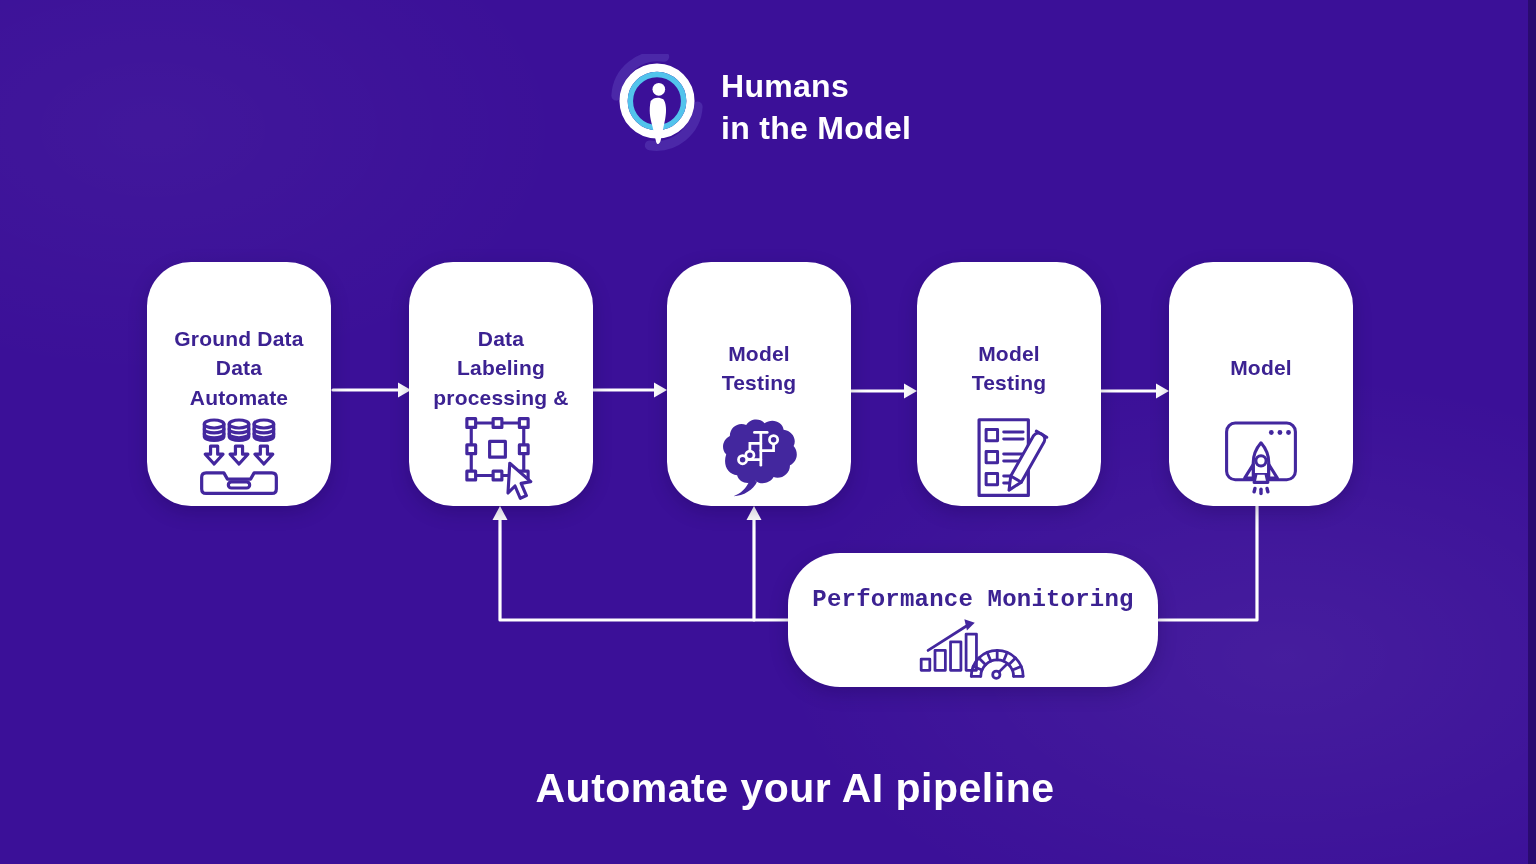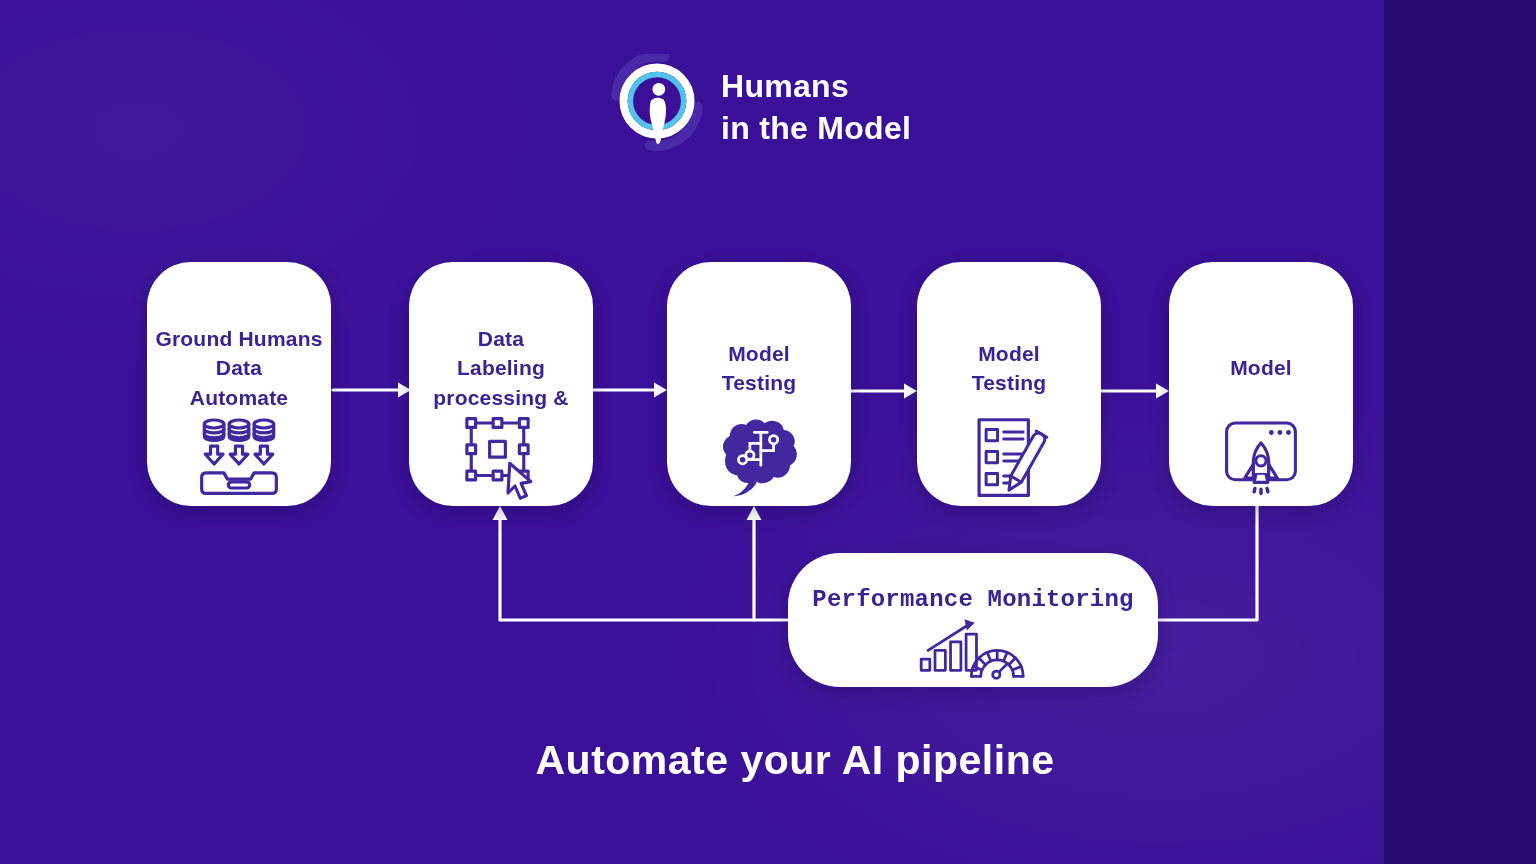--- a/index.html
+++ b/index.html
@@ -1,17 +1,17 @@
 <!DOCTYPE html>
 <html><head>
 <meta charset="utf-8">
 <style>
   html,body{margin:0;padding:0;background:#2a0b70;}
   .canvas{
-    position:relative;width:1384px;height:864px;overflow:hidden;
+    position:relative;width:1528px;height:864px;overflow:hidden;
     background:
       radial-gradient(820px 460px at 84% 76%, rgba(255,255,255,0.055), transparent 62%),
       radial-gradient(700px 420px at 10% 15%, rgba(255,255,255,0.03), transparent 60%),
       #3B1098;
     font-family:"Liberation Sans", sans-serif;
   }
   .connectors{position:absolute;inset:0;pointer-events:none;}
   
   .logo{position:absolute;left:610px;top:54px;display:flex;align-items:center;gap:17px;}
   .logo-text{color:#ffffff;font-weight:700;font-size:32px;line-height:42px;letter-spacing:.3px;}
@@ -24,21 +24,21 @@
     margin-top:58px;height:96px;display:flex;flex-direction:column;justify-content:center;
     text-align:center;color:#3C2292;font-weight:700;font-size:21px;line-height:29.5px;letter-spacing:.2px;
   }
   .step-icon{height:84px;display:flex;align-items:flex-start;justify-content:center;}
   
   .pm{left:788px;top:553px;width:370px;height:134px;border-radius:52px;}
   .pm-title{margin-top:33px;text-align:center;color:#3C2292;font-weight:700;font-size:24px;letter-spacing:.2px;font-family:Liberation Mono, monospace;}
   .pm-icon{display:flex;justify-content:center;margin-top:1px;}
   
   .headline{
-    position:absolute;left:795px;top:710px;transform:translateX(-50%);
+    position:absolute;left:795px;top:738px;transform:translateX(-50%);
     color:#ffffff;font-weight:800;font-size:41px;letter-spacing:.5px;white-space:nowrap;
   }
   .ic{display:block;}
 </style>
 </head>
 <body>
 
 <div class="canvas">
 
   <svg class="connectors" width="1536" height="864" viewBox="0 0 1536 864">
@@ -71,21 +71,21 @@
       <path d="M45 52 C43 62 44 70 47 80 L51 97 C52 101 55 100 56 96 L61 72 C63 62 62 54 59 50 C54 47 48 48 45 52 Z" fill="#ffffff"></path>
     </svg>
     <div class="logo-text">
       <div>Humans</div>
       <div>in the Model</div>
     </div>
   </header>
 
   <section class="card step s1">
     <div class="step-title">
-      <span>Ground Humans</span>
+      <span>Ground Data</span>
       <span>Data</span>
       <span>Automate</span>
     </div>
     <div class="step-icon">
       <svg class="ic" width="92" height="80" viewBox="0 0 100 90" fill="none" stroke="#43279E" stroke-width="3.6" stroke-linejoin="round" stroke-linecap="round">
         <g>
           <ellipse cx="22" cy="9" rx="11" ry="4.5"></ellipse>
           <path d="M11 9 V23 a11 4.5 0 0 0 22 0 V9"></path>
           <path d="M11 14.5 a11 4.5 0 0 0 22 0"></path>
           <path d="M11 20 a11 4.5 0 0 0 22 0"></path>

